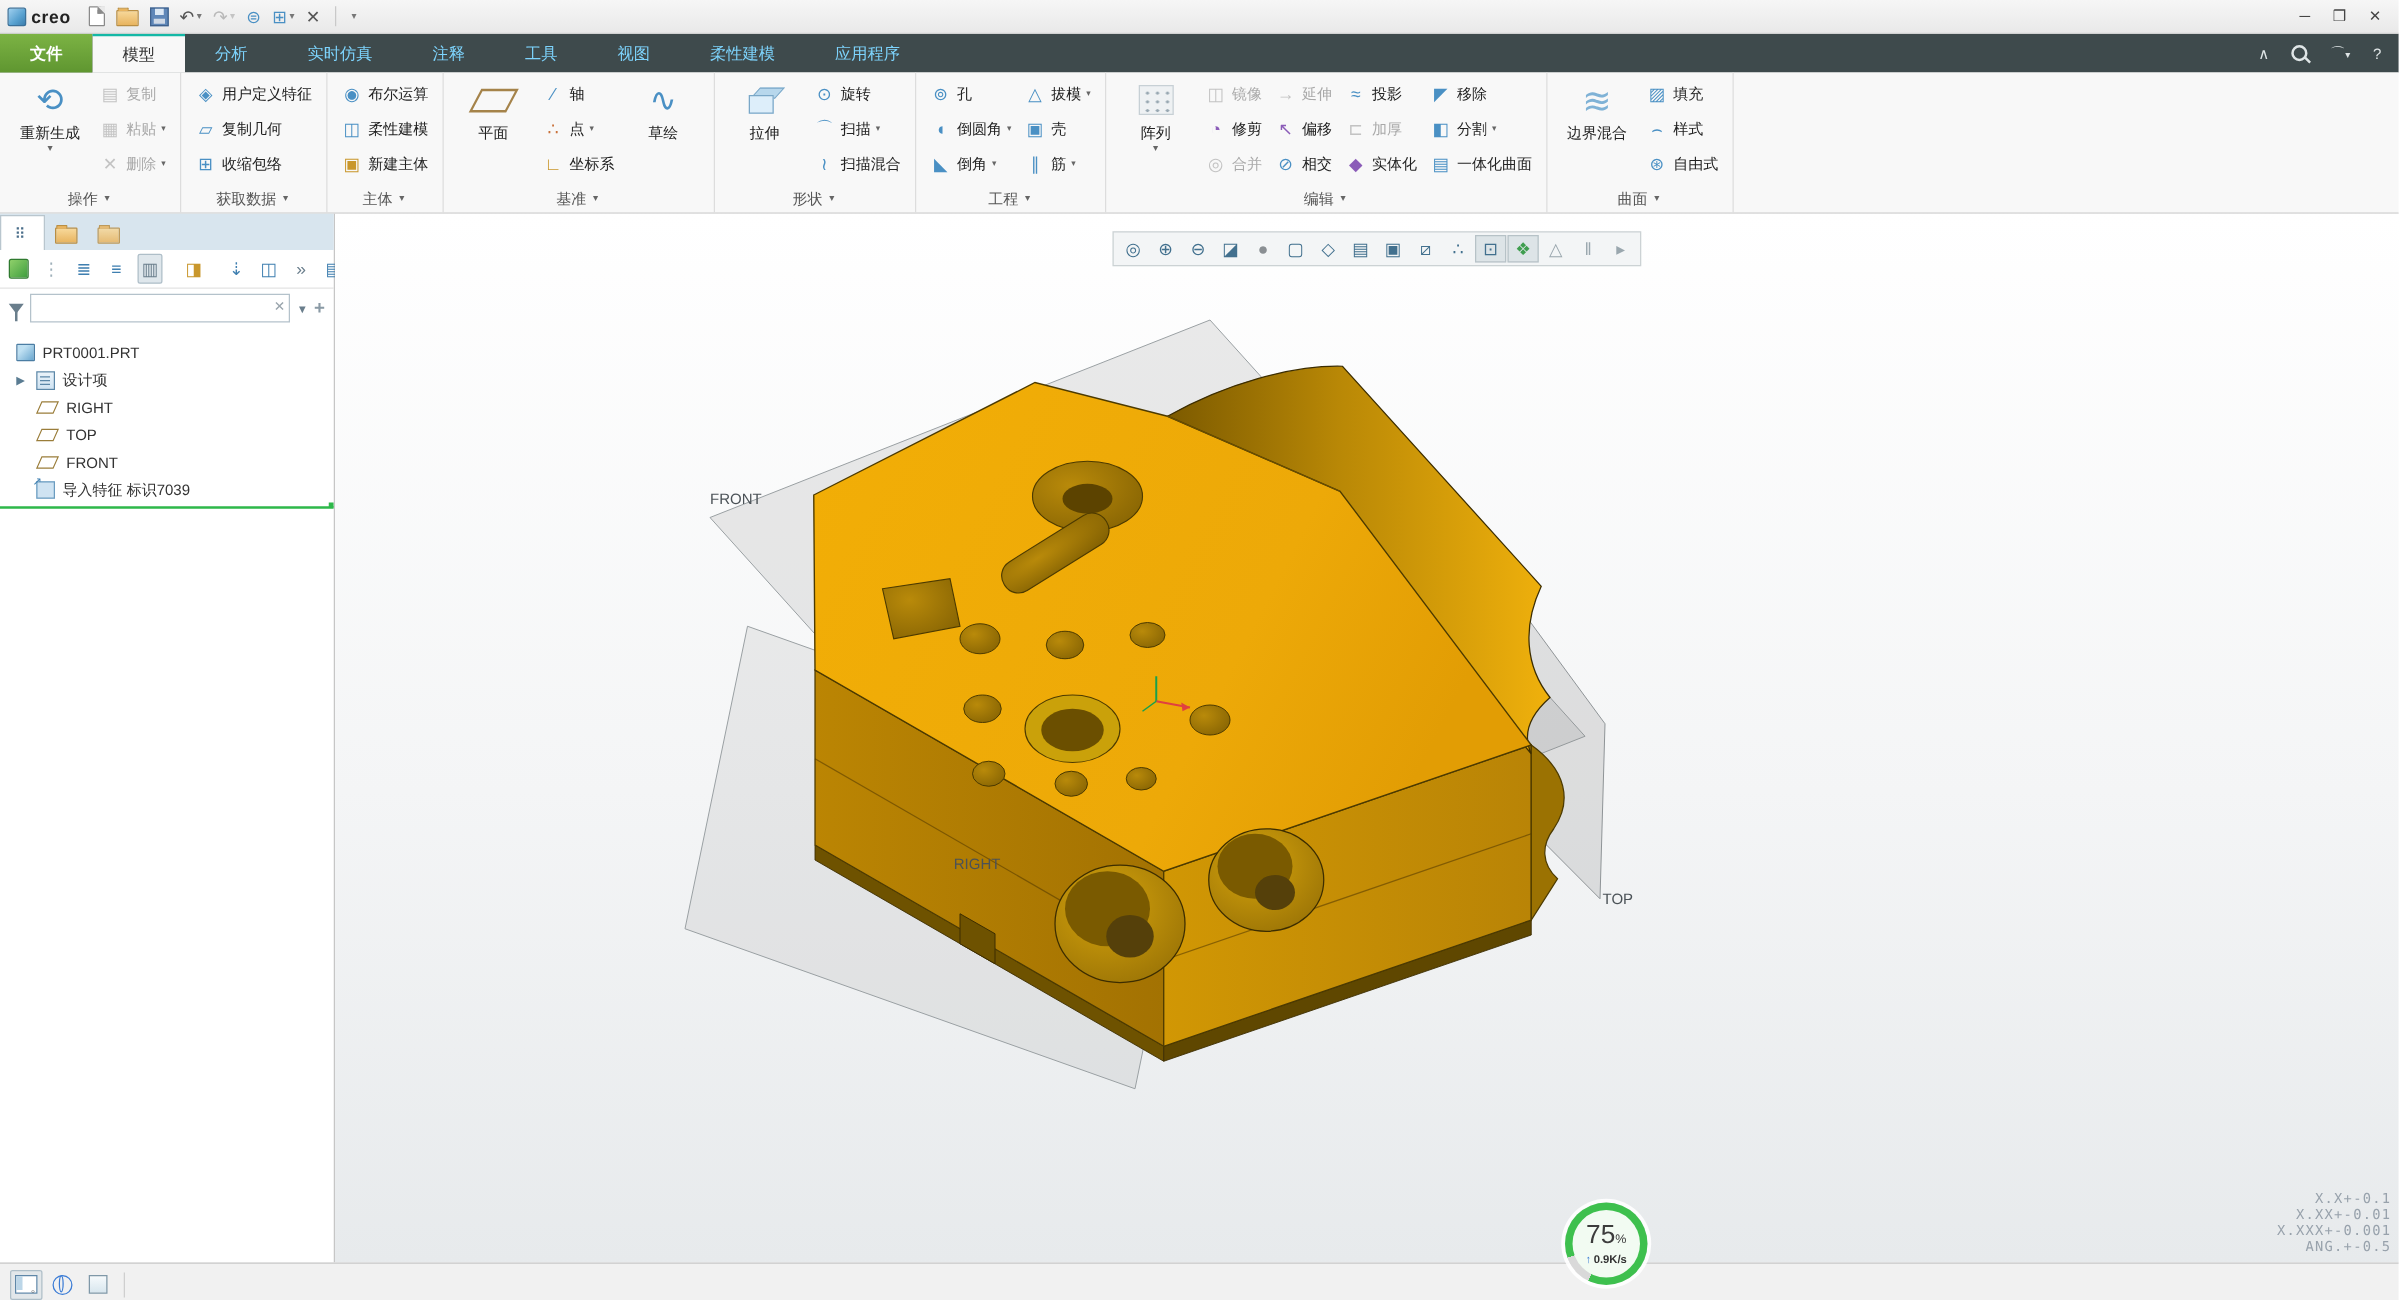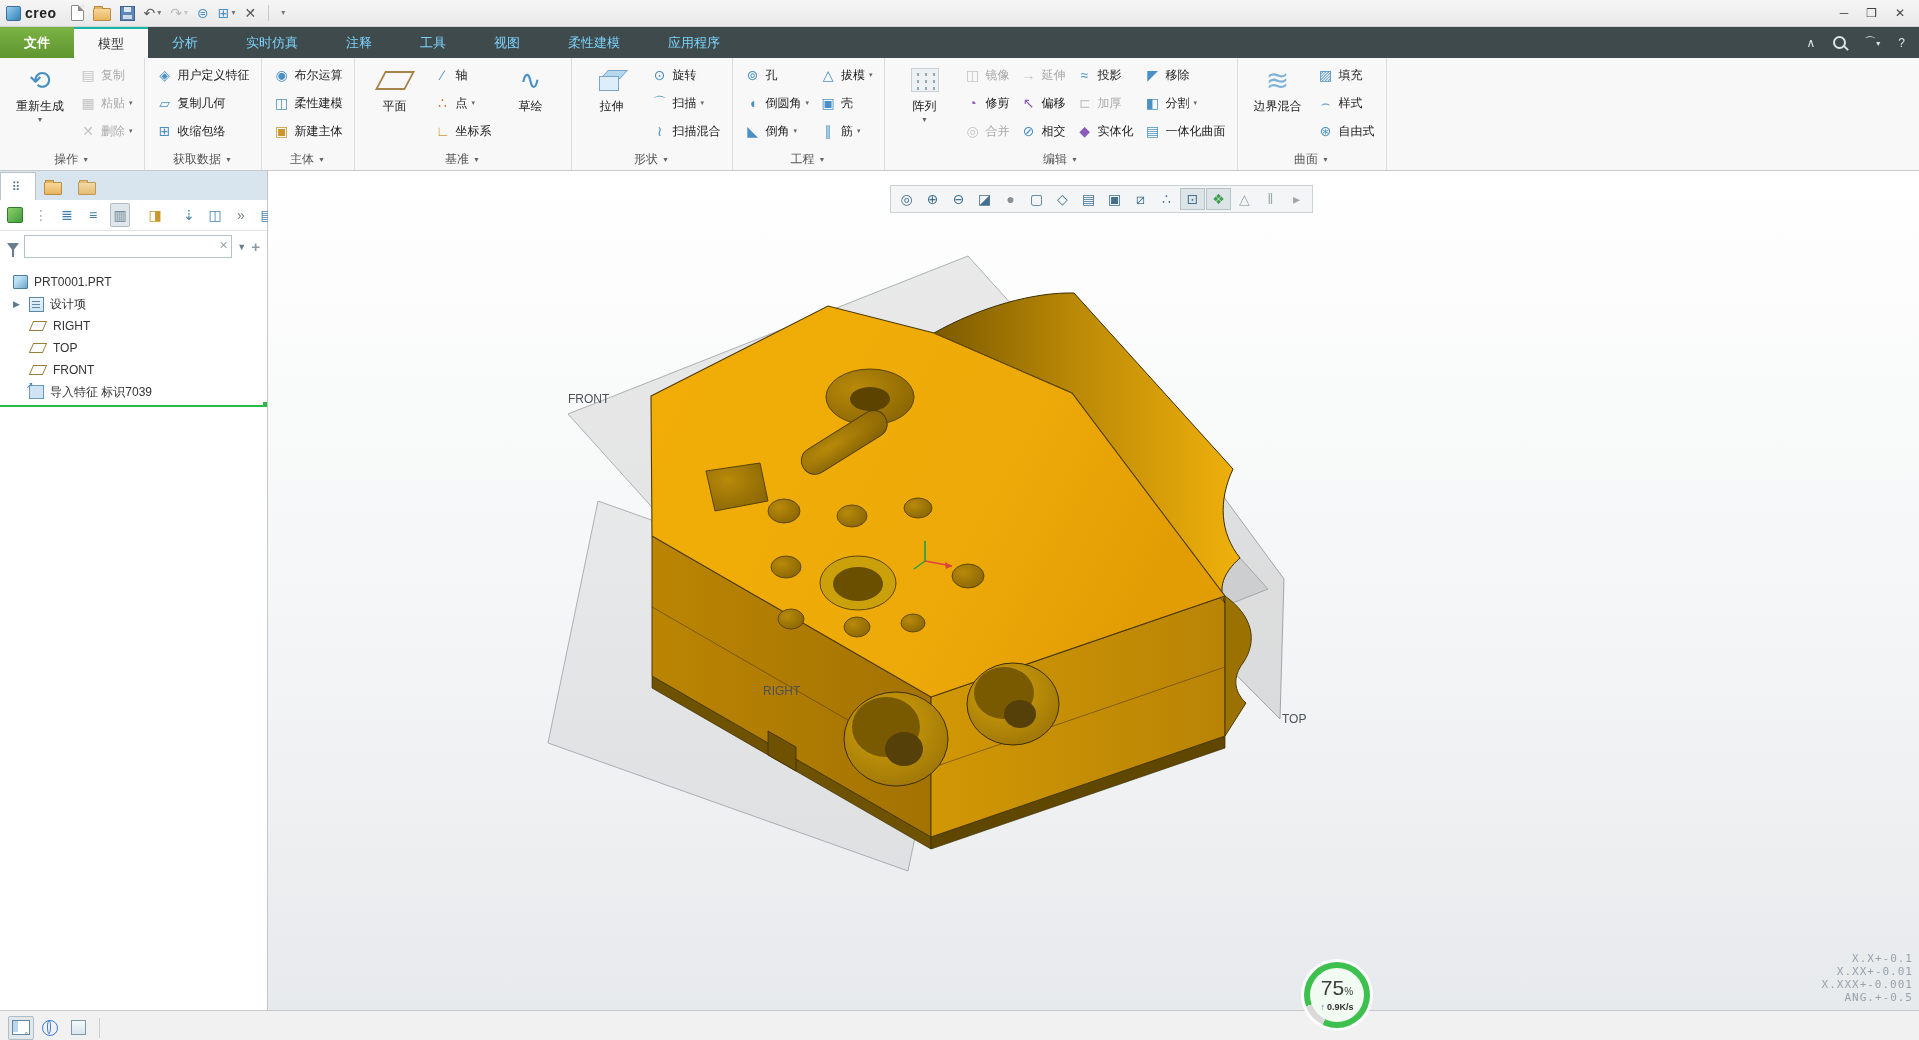--- a/index.html
+++ b/index.html
@@ -114,21 +114,21 @@
   .vbtn{width:25px;height:22px;display:flex;align-items:center;justify-content:center;
         font-size:14px;color:#42708e;cursor:default;}
   .vbtn.dim{color:#9aa7ae;}
   .vbtn.pressed{background:#dde4e7;border:1px solid #b7c2c7;box-sizing:border-box;}
   .vsvg{position:absolute;left:0;top:0;}
   .plane-label{font-size:12px;fill:#4b5257;font-family:"Liberation Sans",sans-serif;}
   .tols{position:absolute;right:6px;bottom:6px;text-align:right;color:#98a2ac;
         font-family:"DejaVu Sans Mono",monospace;font-size:11px;line-height:13px;letter-spacing:1px;}
 
   
-  .progress{position:absolute;left:1304px;top:962px;width:66px;height:66px;border-radius:50%;
+  .progress{position:absolute;left:1252px;top:962px;width:66px;height:66px;border-radius:50%;
             background:conic-gradient(from 250deg,#3ec04e 0 316deg,#d9d9d9 316deg 360deg);
             display:flex;align-items:center;justify-content:center;box-shadow:0 0 0 3px rgba(255,255,255,.9);z-index:20;}
   .progress-inner{width:54px;height:54px;border-radius:50%;background:#f2fbf2;display:flex;flex-direction:column;
                   align-items:center;justify-content:center;gap:0;}
   .pct{font-size:21px;color:#3c3c3c;line-height:20px;}
   .pct small{font-size:10px;}
   .rate{font-size:9px;color:#333;font-weight:bold;display:flex;align-items:center;gap:2px;}
   .rate .up{color:#3a7bd5;font-weight:bold;}
 
   

